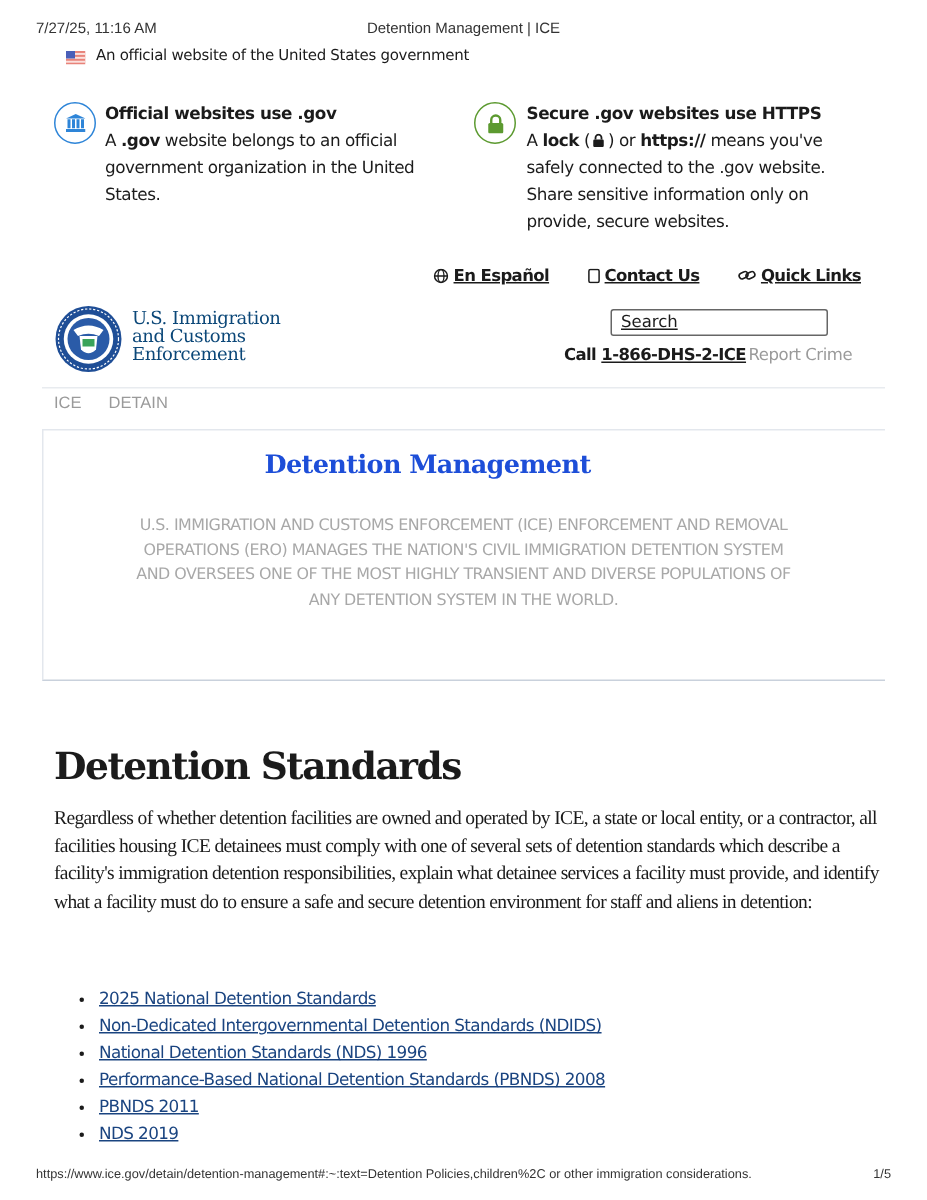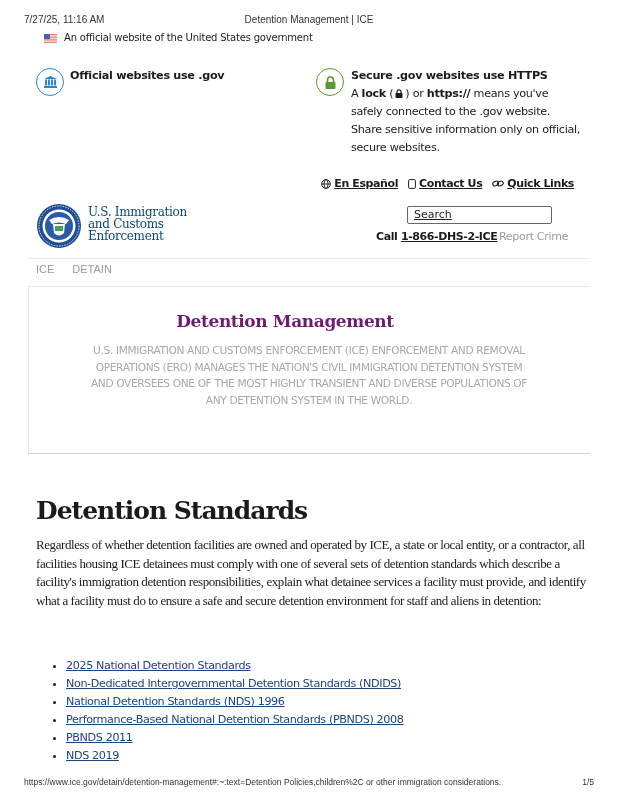--- a/index.html
+++ b/index.html
@@ -7,30 +7,30 @@
     width: 618px; height: 800px; position: relative; overflow: hidden;
     background: #ffffff; font-family: "Liberation Sans", sans-serif; color: #1b1b1b;
   }
   .abs { position: absolute; }
   .print-hdr { top: 14px; font-size: 10px; color: #333; font-family: "Liberation Sans", sans-serif; }
   .banner-text { top: 32px; left: 64px; font-size: 10px; color: #1b1b1b; font-family: "DejaVu Sans", sans-serif; letter-spacing: -0.2px; }
   .flag { top: 34px; left: 44px; width: 13px; height: 9px; }
   .gov-block { font-family: "DejaVu Sans", sans-serif; font-size: 11.2px; line-height: 18px; letter-spacing: -0.3px; }
   .gov-block .title { font-weight: bold; }
   .gov-icon { width: 28px; height: 28px; border-radius: 50%; display: flex; align-items: center; justify-content: center; }
-  .util-links { top: 177px; right: 44px; font-family: "DejaVu Sans", sans-serif; font-size: 11px; font-weight: bold; display: flex; gap: 10px; letter-spacing: -0.4px; }
+  .util-links { top: 177px; right: 44px; font-family: "DejaVu Sans", sans-serif; font-size: 11px; font-weight: bold; display: flex; gap: 26px; letter-spacing: -0.4px; }
   .util-links a { color: #1b1b1b; text-decoration: underline; display: inline-flex; align-items: center; gap: 3px; }
   .search { top: 206px; left: 407px; width: 145px; height: 18px; border: 1px solid #666; border-radius: 2px; box-sizing: border-box; padding: 0 6px; font-family: "DejaVu Sans", sans-serif; font-size: 11px; line-height: 16px; color: #1b1b1b; text-decoration: underline; }
   .call { top: 230px; left: 376px; font-family: "DejaVu Sans", sans-serif; font-size: 11px; font-weight: bold; letter-spacing: -0.4px; }
   .call a { color: #1b1b1b; text-decoration: underline; }
   .report { top: 230px; left: 499px; font-family: "DejaVu Sans", sans-serif; font-size: 11px; color: #9a9a9a; letter-spacing: -0.3px; }
   .logo-text { top: 206px; left: 88px; font-family: "DejaVu Serif", serif; color: #0b4778; font-size: 12px; line-height: 12px; letter-spacing: -0.3px; }
   .nav { top: 263px; left: 36px; font-family: Liberation Sans, sans-serif; font-size: 11px; color: #9a9a9a; display: flex; gap: 18px; }
   .hero { top: 286px; left: 28px; width: 562px; height: 168px; border: 1px solid #e3e7ed; border-right: none; border-bottom: 1.5px solid #c9d1dc; box-sizing: border-box; }
-  .hero-title { top: 311px; left: 0; width: 570px; text-align: center; font-family: "DejaVu Serif", serif; font-weight: bold; font-size: 17px; color: #701a75; letter-spacing: -0.4px; }
+  .hero-title { top: 300px; left: 0; width: 570px; text-align: center; font-family: "DejaVu Serif", serif; font-weight: bold; font-size: 17px; color: #1d4ed8; letter-spacing: -0.4px; }
   .hero-desc { top: 342px; left: 88px; width: 442px; text-align: center; font-family: "DejaVu Sans", sans-serif; font-size: 10.6px; line-height: 16.5px; color: #a8a8a8; letter-spacing: -0.35px; }
   .hline { top: 258px; left: 28px; width: 562px; height: 1px; background: #e8ebef; }
   .h1 { top: 496px; left: 36px; font-family: "DejaVu Serif", serif; font-weight: bold; font-size: 25px; color: #1b1b1b; letter-spacing: -1px; }
   .para { top: 536px; left: 36px; width: 556px; font-family: Liberation Serif, serif; font-size: 13px; line-height: 18.6px; color: #1b1b1b; letter-spacing: -0.42px; }
   .std-list { top: 657px; left: 36px; margin: 0; padding: 0 0 0 30px; font-family: "DejaVu Sans", sans-serif; font-size: 11.2px; line-height: 18px; letter-spacing: -0.4px; }
   .std-list li { color: #1b1b1b; }
   .std-list a { color: #1a4480; text-decoration: underline; }
   .footer { top: 777px; font-size: 8.5px; color: #333; font-family: "Liberation Sans", sans-serif; }
 </style>
 </head>
@@ -53,34 +53,35 @@
     <polygon points="6.5,0 13,3 0,3" fill="#2e85d8"></polygon>
     <rect x="1" y="3.5" width="2" height="6" fill="#2e85d8"></rect>
     <rect x="4" y="3.5" width="2" height="6" fill="#2e85d8"></rect>
     <rect x="7" y="3.5" width="2" height="6" fill="#2e85d8"></rect>
     <rect x="10" y="3.5" width="2" height="6" fill="#2e85d8"></rect>
     <rect x="0" y="10" width="13" height="2" fill="#2e85d8"></rect>
   </svg>
 </div>
 <div class="abs gov-block" style="top:67px;left:70px;width:225px;">
   <div class="title">Official websites use .gov</div>
+  <div><span>A </span><b>.gov</b><span> website belongs to an official government organization in the United States.</span></div>
 </div>
 
 <div class="abs gov-icon" style="top:68px;left:316px;border:1.3px solid #5c9a30;box-sizing:border-box;">
   <svg width="11" height="13" viewBox="0 0 11 13">
     <path d="M2.5 6 V4 A3 3 0 0 1 8.5 4 V6" stroke="#5c9a30" stroke-width="1.6" fill="none"></path>
     <rect x="0.5" y="6" width="10" height="7" rx="1" fill="#5c9a30"></rect>
   </svg>
 </div>
 <div class="abs gov-block" style="top:67px;left:351px;width:230px;">
   <div class="title">Secure .gov websites use HTTPS</div>
   <div><span>A </span><b>lock</b><span> (</span><svg width="8" height="9" viewBox="0 0 8 9" style="vertical-align:-1px;margin:0 2px;">
         <path d="M2 4 V2.8 A2 2 0 0 1 6 2.8 V4" stroke="#1b1b1b" stroke-width="1.2" fill="none"></path>
         <rect x="0.5" y="4" width="7" height="5" rx="0.8" fill="#1b1b1b"></rect>
-      </svg><span>) or </span><b>https://</b><span> means you've safely connected to the .gov website. Share sensitive information only on official, secure websites.</span></div>
+      </svg><span>) or </span><b>https://</b><span> means you've safely connected to the .gov website. Share sensitive information only on provide, secure websites.</span></div>
 </div>
 
 <div class="abs util-links">
   <a>
     <svg width="10" height="10" viewBox="0 0 10 10">
         <circle cx="5" cy="5" r="4.3" stroke="#1b1b1b" stroke-width="1" fill="none"></circle>
         <ellipse cx="5" cy="5" rx="2" ry="4.3" stroke="#1b1b1b" stroke-width="0.9" fill="none"></ellipse>
         <line x1="0.7" y1="5" x2="9.3" y2="5" stroke="#1b1b1b" stroke-width="0.9"></line>
       </svg>
     <span>En Español</span>

